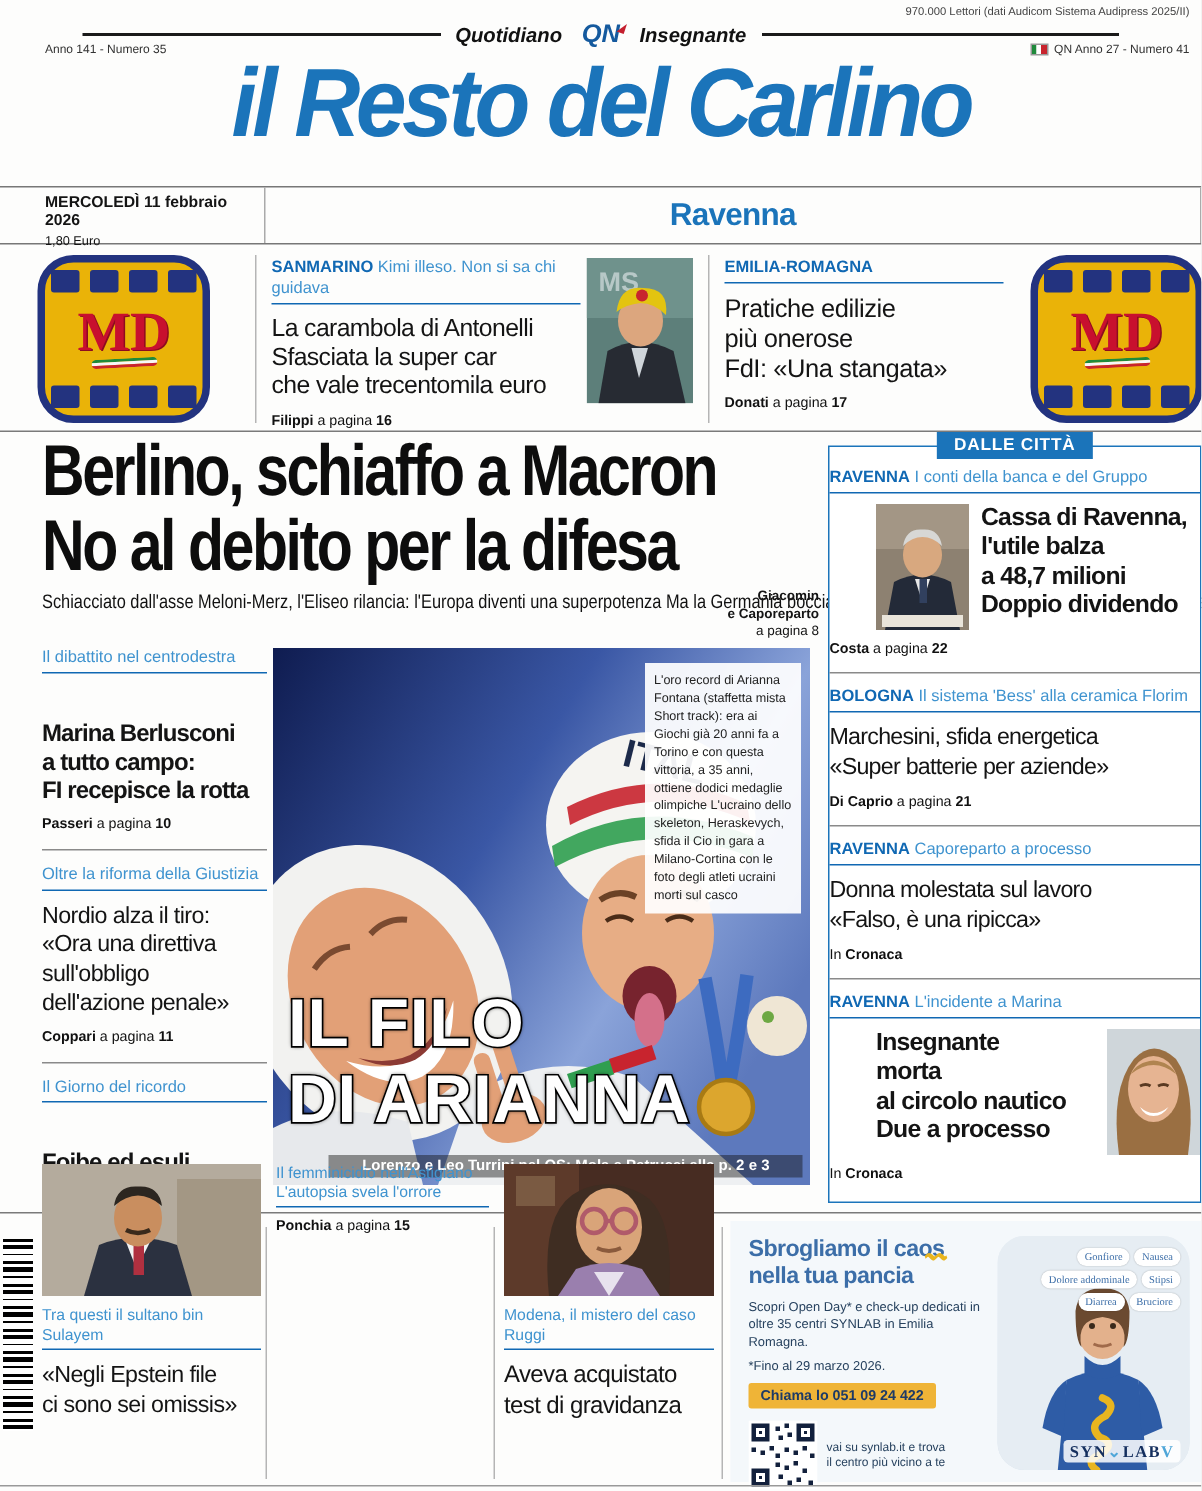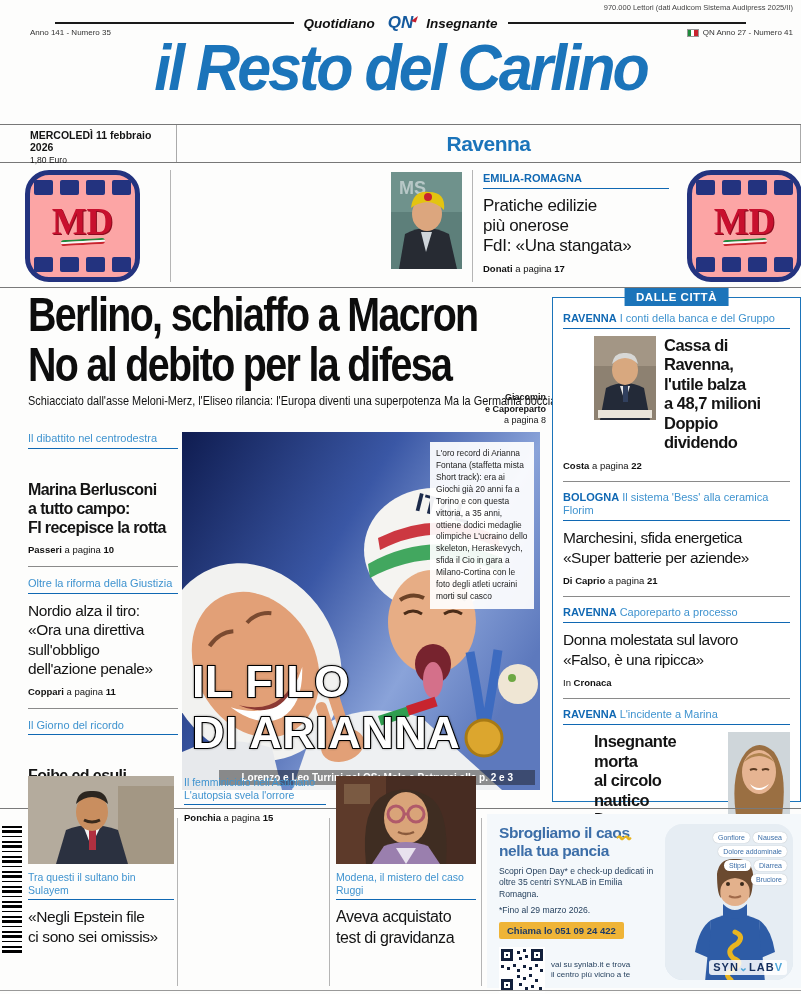--- a/index.html
+++ b/index.html
@@ -35,21 +35,21 @@
   .dateline { position:absolute; top:124px; left:0; right:0; height:39px; border-top:1px solid #777; border-bottom:1px solid #777; display:flex; }
   .dl-left { width:176px; padding:4px 0 0 30px; }
   .dl-date { font-size:10.5px; font-weight:800; }
   .dl-price { font-size:8.5px; margin-top:2px; }
   .dl-center { flex:1; border-left:1px solid #aaa; border-right:1px solid #aaa; display:flex; align-items:center; justify-content:center; }
   .dl-city { font-size:21px; font-weight:800; color:#1b74ba; letter-spacing:-0.5px; }
   .dl-right { width:176px; padding:6px 8px 0 0; text-align:right; font-size:8px; color:#333; line-height:1.4; }
 
   
   .topstrip { position:absolute; top:166px; left:0; right:0; height:121px; }
-  .md { position:absolute; width:115px; height:112px; top:4px; background:#fca5a5; border:5px solid #23337f; border-radius:24px; display:flex; flex-direction:column; justify-content:space-between; padding:5px 4px; }
+  .md { position:absolute; width:115px; height:112px; top:4px; background:#eab308; border:5px solid #23337f; border-radius:24px; display:flex; flex-direction:column; justify-content:space-between; padding:5px 4px; }
   .md-l { left:25px; } .md-r { left:687px; }
   .mdstrip { display:flex; gap:7px; height:15px; }
   .mdstrip i { flex:1; background:#23337f; border-radius:2px; }
   .mdword { text-align:center; font-family:"Liberation Serif", serif; font-weight:800; font-size:37px; color:#c8102e; line-height:0.9; text-shadow:1px 1px 0 #8d0c1f; }
   .mdflag { width:44px; height:6px; margin:0 auto 2px; border-radius:3px; overflow:hidden; display:flex; flex-direction:column; transform:rotate(-3deg); }
   .mdflag i { flex:1; } .mdflag i:nth-child(1){background:#1f8a3b;} .mdflag i:nth-child(2){background:#f7f7f7;} .mdflag i:nth-child(3){background:#c8242e;}
 
   .kicker { font-size:11px; color:#3f93cf; border-bottom:1.5px solid #1068b3; padding-bottom:2px; margin-bottom:7px; line-height:1.25; }
   .kicker .tag { font-weight:800; color:#1068b3; }
   .byline { font-size:9.5px; color:#111; margin-top:7px; }
@@ -74,21 +74,21 @@
   .sep { height:1px; background:#8a8a8a; margin:11px 0 10px; }
 
   
   .photo { position:absolute; left:182px; top:432px; width:358px; height:358px; overflow:hidden; background:#223c7e; }
   .photo svg { position:absolute; inset:0; }
   .infobox { position:absolute; top:10px; right:6px; width:104px; background:rgba(255,255,255,0.93); padding:6px 6px; font-size:8.4px; line-height:1.42; color:#222; }
   .overlay { position:absolute; left:10px; bottom:32px; color:#fff; font-weight:800; font-size:45px; line-height:1.12; letter-spacing:0.5px; -webkit-text-stroke:2.2px #000; paint-order:stroke fill; text-shadow:0 0 3px #000; }
   .photocap { position:absolute; right:5px; bottom:5px; background:rgba(20,20,20,0.45); color:#fff; font-size:10px; font-weight:700; padding:2px 22px; }
 
   
-  .citta { position:absolute; left:552px; top:297px; width:249px; height:505px; border:1.5px solid #1b74ba; background:#fff; padding:14px 10px 6px; }
+  .citta { position:absolute; left:552px; top:297px; width:249px; height:505px; border:1.5px solid #1b74ba; background:#fff; padding:14px 0 6px; }
   .cittatab { position:absolute; top:-10px; left:50%; transform:translateX(-50%); background:#1b74ba; color:#fff; font-weight:800; font-size:11.5px; padding:3px 12px; letter-spacing:0.5px; white-space:nowrap; }
   .citem .hl-b { font-size:16.5px; font-weight:800; line-height:1.18; letter-spacing:-0.5px; }
   .citem .hl-r { font-size:15.5px; line-height:1.3; letter-spacing:-0.5px; }
   .crow { display:flex; gap:8px;margin-left:31px; }
   .cphoto { width:62px; height:84px; flex:0 0 auto; overflow:hidden; }
   .csep { height:1px; background:#8a8a8a; margin:10px 0 9px; }
 
   
   .barcode { position:absolute; left:2px; top:826px; width:20px; height:128px;
     background:repeating-linear-gradient(180deg,#000 0 2px,#fff 2px 4px,#000 4px 7px,#fff 7px 10px,#000 10px 11px,#fff 11px 15px); }
@@ -105,21 +105,21 @@
   
   .ad { position:absolute; left:487px; top:814px; width:314px; height:174px; background:#f4f8fb; padding:10px 8px 8px 12px; display:flex; gap:8px; }
   .adleft { width:158px; position:relative; }
   .adhead { font-size:15.5px; font-weight:800; color:#3c6ea8; line-height:1.15; letter-spacing:-0.4px; }
   .adsquig { position:absolute; top:2px; left:118px; color:#e8b520; font-size:14px; font-weight:800; }
   .adbody { font-size:8.6px; color:#27425f; line-height:1.35; margin-top:6px; }
   .adnote { font-size:8.6px; color:#27425f; margin-top:5px; }
   .adbtn { display:inline-block; margin-top:7px; background:#efb437; color:#1d3a66; font-size:9.5px; font-weight:800; padding:3px 8px; border-radius:2px; }
   .qrrow { display:flex; gap:6px; margin-top:8px; align-items:center; }
   .qrcap { font-size:8px; color:#27425f; line-height:1.3; }
-  .adcard { position:relative; flex:1; border-radius:18px; overflow:hidden; background:linear-gradient(180deg,#e9eff5,#d7e2ec); }
+  .adcard { position:relative; flex:1; border-radius:18px; overflow:hidden; background:linear-gradient(180deg,#e9eff5,#d7e2ec);font-family:Liberation Serif, serif; }
   .pills { position:absolute; top:8px; right:6px; width:96px; display:flex; flex-wrap:wrap; gap:3px; justify-content:flex-end; }
   .pill { background:#fff; color:#3c6ea8; font-size:7px; padding:2px 5px; border-radius:7px; box-shadow:0 0 1px rgba(0,0,0,0.3); white-space:nowrap; }
   .synlogo { position:absolute; right:6px; bottom:5px; font-size:11px; font-weight:800; color:#152f5e; letter-spacing:1px; background:rgba(255,255,255,0.85); padding:1px 4px; border-radius:3px; }
   .synlogo em { font-style:normal; color:#4fa6d8; }
 </style>
 </head>
 <body>
 
 <div class="page">
 
@@ -171,20 +171,34 @@
       <div class="mdstrip">
           <i></i>
           <i></i>
           <i></i>
           <i></i>
         </div>
     </div>
 
     <div class="vdiv" style="left:170px; top:4px; height:112px;"></div>
 
+    <div class="art-sanmarino">
+      <div class="kicker">
+        <span class="tag">SANMARINO</span>
+        <span>Kimi illeso. Non si sa chi guidava</span>
+      </div>
+      <div class="hl pre">La carambola di Antonelli
+Sfasciata la super car
+che vale trecentomila euro</div>
+      <div class="byline">
+        <span class="b">Filippi</span>
+        <span>a pagina</span>
+        <span class="b">16</span>
+      </div>
+    </div>
 
     <div class="ph-antonelli">
       <svg width="71" height="97" viewBox="0 0 71 97">
         <rect width="71" height="97" fill="#5d7f7a"></rect>
         <rect x="0" y="0" width="71" height="40" fill="#6f928c"></rect>
         <text x="8" y="22" font-size="18" fill="#e8ecef" opacity="0.6" font-weight="bold">MS</text>
         <path d="M8 97 L14 62 Q35 50 58 62 L66 97 Z" fill="#272b33"></path>
         <path d="M30 60 L35 80 L41 60 Z" fill="#cfd5da"></path>
         <ellipse cx="36" cy="42" rx="15" ry="17" fill="#dca67e"></ellipse>
         <path d="M20 36 Q22 18 38 20 Q55 20 53 38 Q45 30 36 30 Q26 31 20 36 Z" fill="#e3c410"></path>

